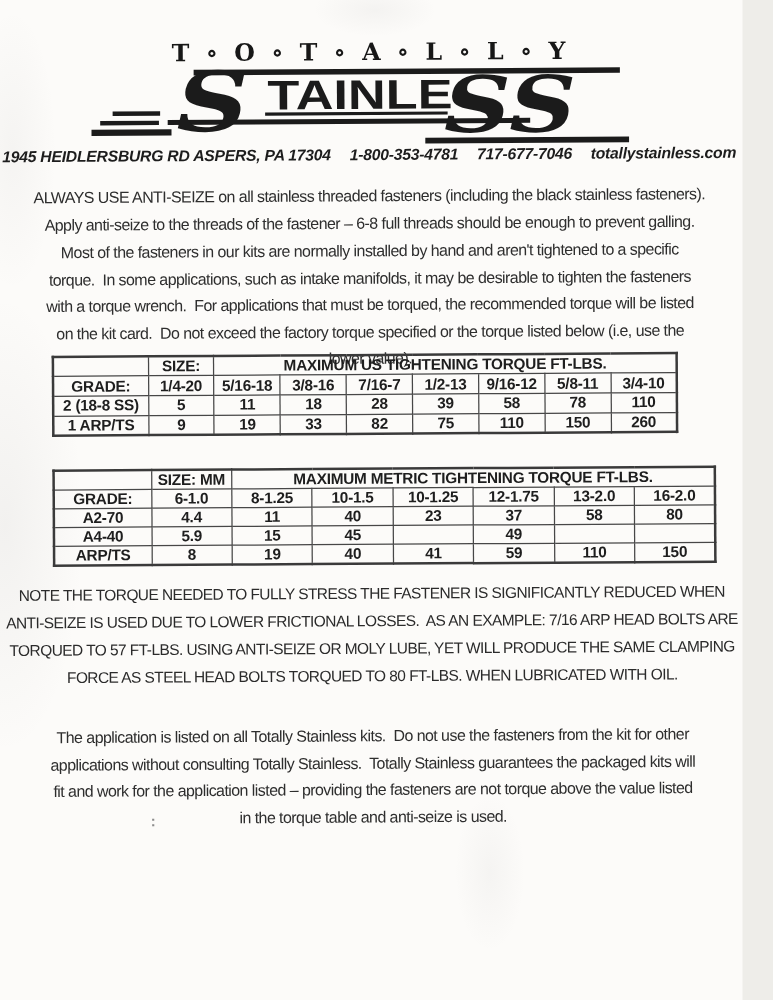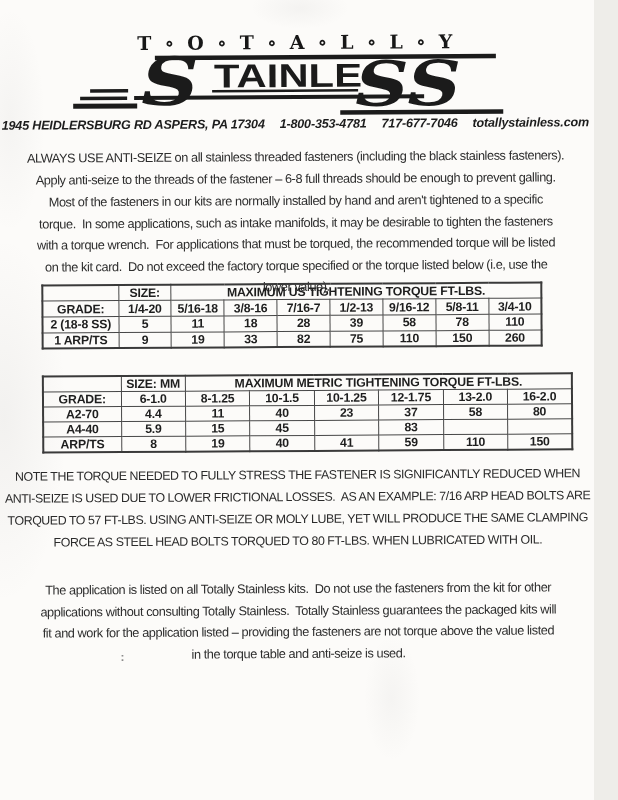--- a/index.html
+++ b/index.html
@@ -191,21 +191,21 @@
             <td>37</td>
             <td>58</td>
             <td>80</td>
           </tr>
           <tr>
             <td>A4-40</td>
             <td>5.9</td>
             <td>15</td>
             <td>45</td>
             <td></td>
-            <td>83</td>
+            <td>49</td>
             <td></td>
             <td></td>
           </tr>
           <tr>
             <td>ARP/TS</td>
             <td>8</td>
             <td>19</td>
             <td>40</td>
             <td>41</td>
             <td>59</td>

